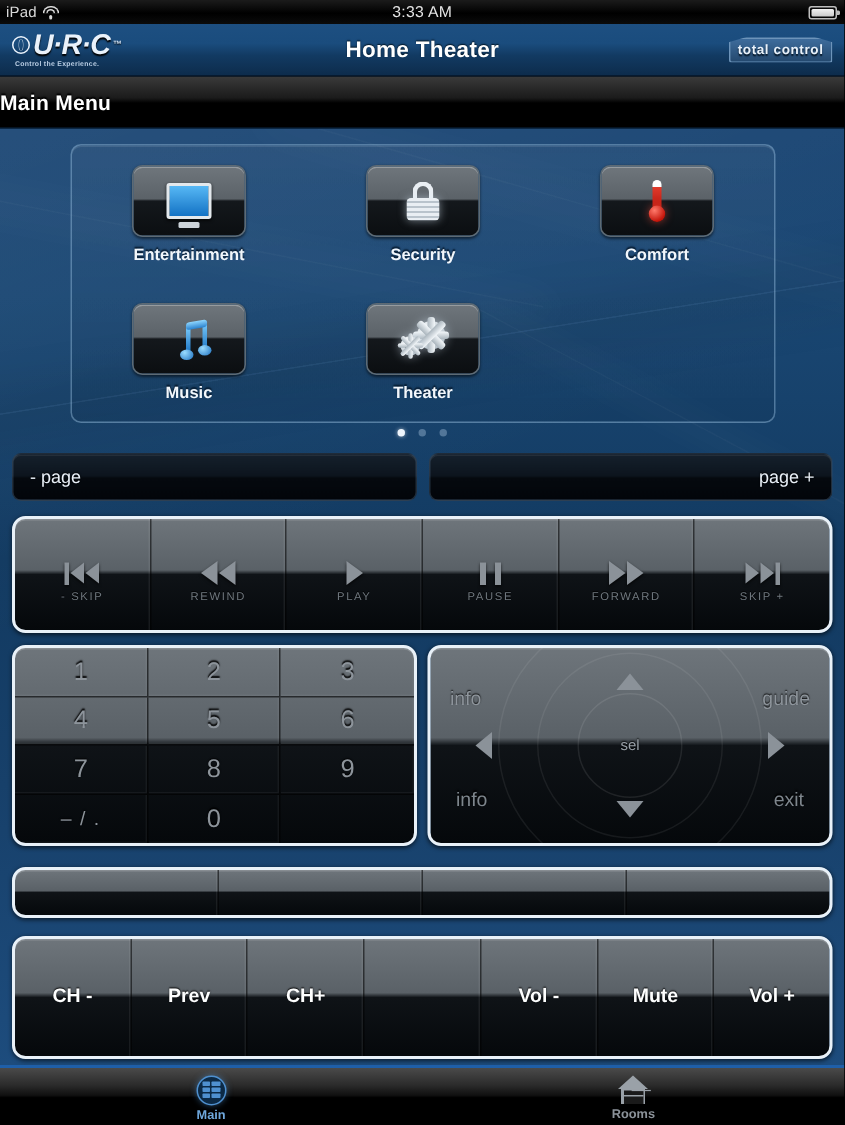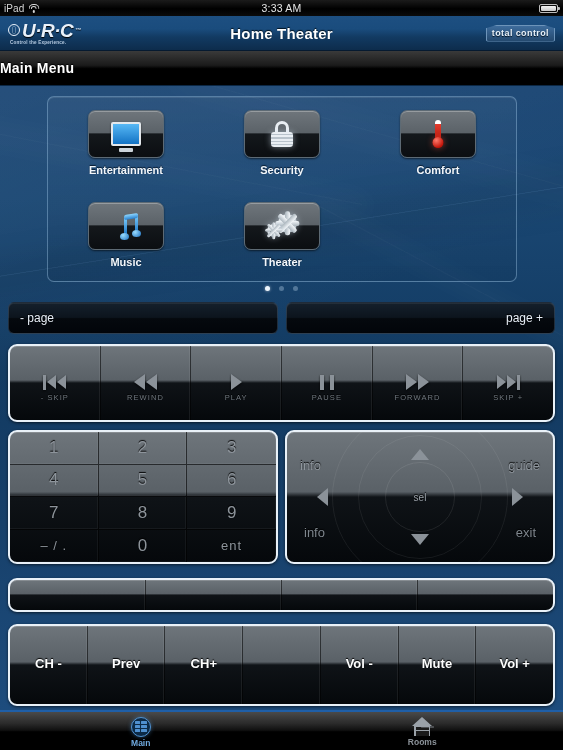--- a/index.html
+++ b/index.html
@@ -502,21 +502,20 @@
       <div class="key">2</div>
       <div class="key">3</div>
       <div class="key">4</div>
       <div class="key">5</div>
       <div class="key">6</div>
       <div class="key">7</div>
       <div class="key">8</div>
       <div class="key">9</div>
       <div class="key smalltxt">– / .</div>
       <div class="key">0</div>
-      <div class="key smalltxt">ent</div>
     </div>
 
     <div class="panel dpad">
       <div class="dp-inner">
         <span class="dp-arc arc1"></span>
         <span class="dp-arc arc2"></span>
         <span class="dp-corner c-menu">info</span>
         <span class="dp-corner c-guide">guide</span>
         <span class="dp-corner c-info">info</span>
         <span class="dp-corner c-exit">exit</span>

